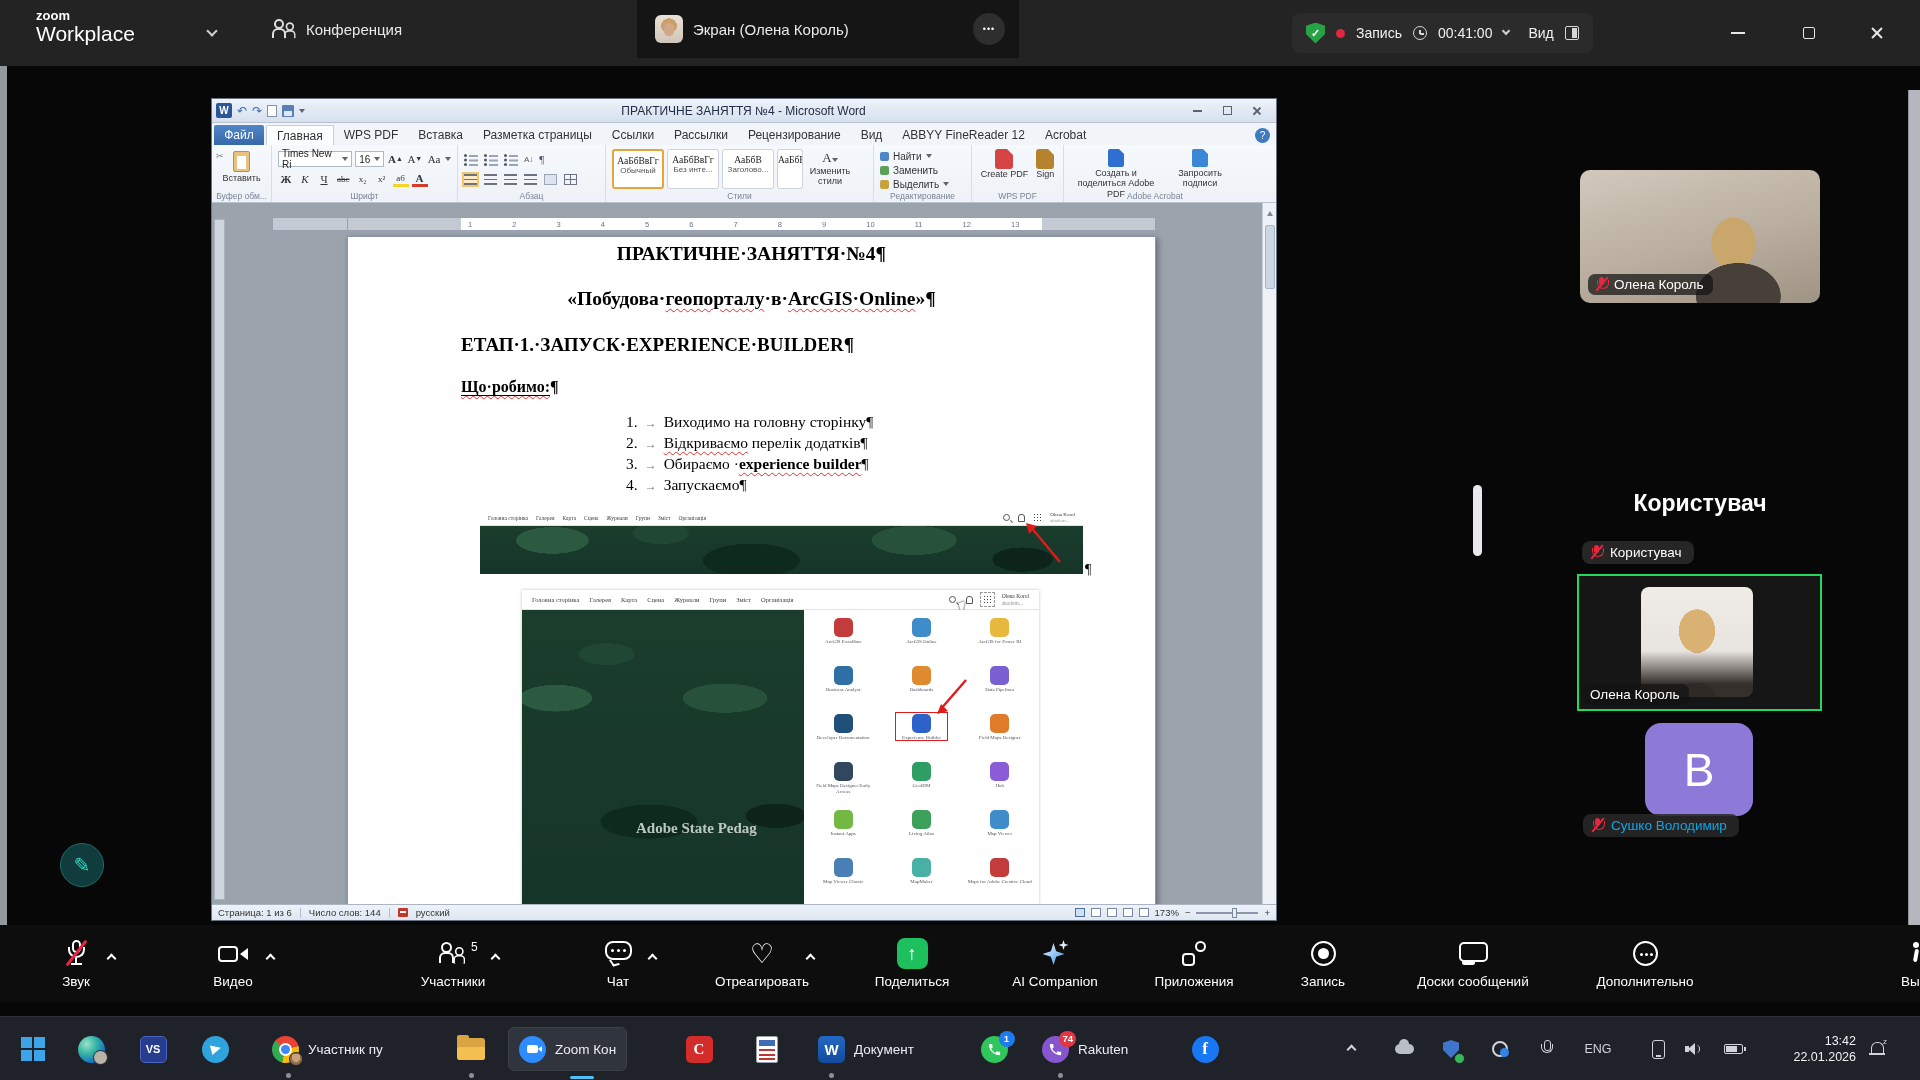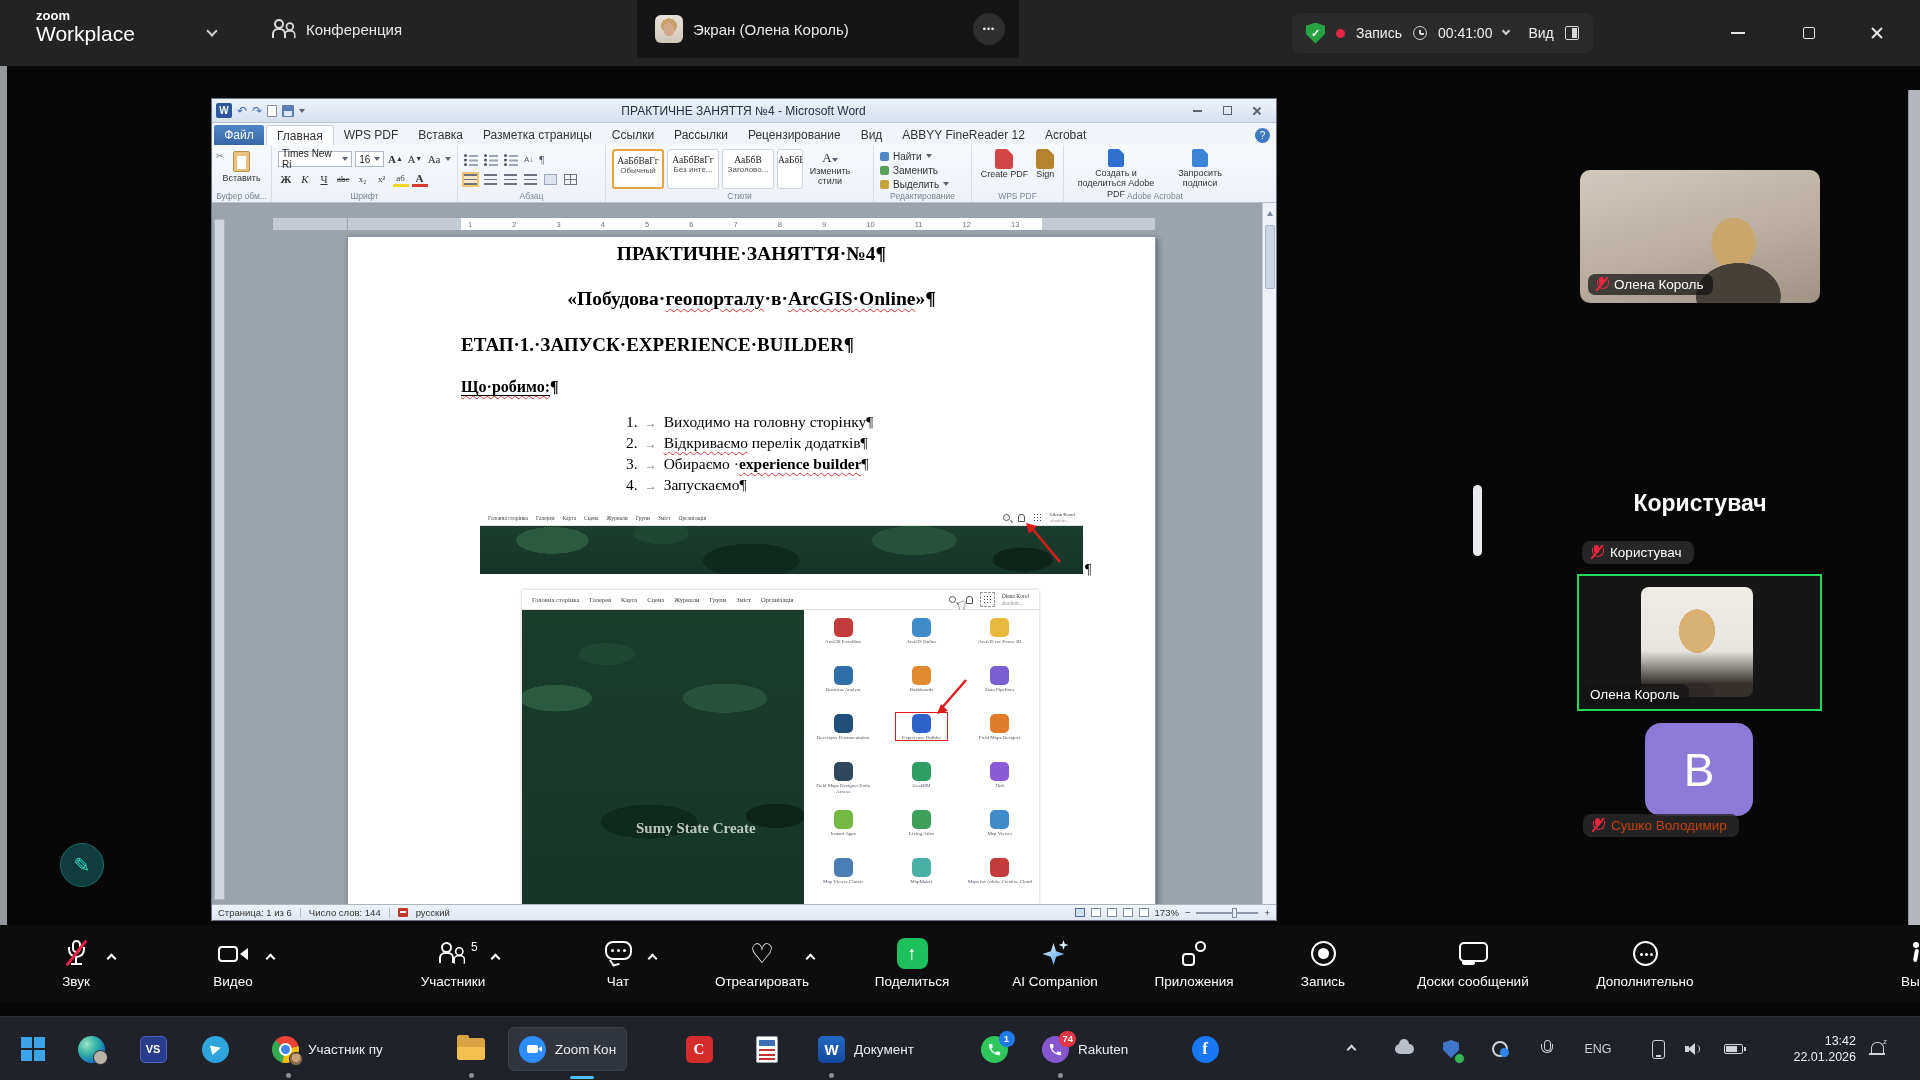--- a/index.html
+++ b/index.html
@@ -174,21 +174,21 @@
   #rp-heading{position:absolute;left:1580px;top:490px;width:240px;text-align:center;font-size:23px;font-weight:700;color:#fff}
   #rp-nametile{position:absolute;left:1582px;top:541px;display:inline-flex;align-items:center;gap:7px;background:#262626;border-radius:8px;padding:4px 12px 4px 8px;color:#fff;font-size:13.5px}
   #rp-active{position:absolute;left:1577px;top:574px;width:245px;height:137px;border:2.5px solid #23d959;background:#161616}
   #rp-active .av{position:absolute;left:62px;top:11px;width:112px;height:110px;border-radius:8px;background:
     radial-gradient(ellipse 30px 20px at 50% 98%,#2f2a28 0 60%,transparent 61%),
     linear-gradient(180deg,transparent 58%,#35302c 88%),
     radial-gradient(ellipse 31px 37px at 50% 40%,#d9b273 0 58%,transparent 59%),
     radial-gradient(ellipse 19px 24px at 50% 47%,#cfa084 0 60%,transparent 61%),
     linear-gradient(#efece7,#e3dfda)}
   #rp-b-av{position:absolute;left:1645px;top:723px;width:108px;height:93px;border-radius:16px;background:#8d7ad8;display:flex;align-items:center;justify-content:center;color:#fff;font-size:46px;font-weight:400}
-  #rp-b-pill{position:absolute;left:1583px;top:814px;display:inline-flex;align-items:center;gap:7px;background:rgba(40,40,40,.85);border-radius:8px;padding:4px 12px 4px 8px;color:#c2410c;font-size:13.5px}
+  #rp-b-pill{position:absolute;left:1583px;top:814px;display:inline-flex;align-items:center;gap:7px;background:rgba(40,40,40,.85);border-radius:8px;padding:4px 12px 4px 8px;color:#0ea5e9;font-size:13.5px}
 
   
   #ztoolbar{position:absolute;left:0;top:925px;width:1920px;height:77px;background:#0d0d0d}
   .zt-item{position:absolute;top:0;width:130px;height:77px;display:flex;flex-direction:column;align-items:center;justify-content:center;gap:5px;color:#fff}
   .zt-item .lbl{font-size:13.5px;white-space:nowrap}
   .zt-item .icw{height:30px;display:flex;align-items:center;justify-content:center;position:relative}
   .zt-chev{position:absolute;top:30px;width:7px;height:7px;border-right:2px solid #fff;border-bottom:2px solid #fff;transform:rotate(-135deg)}
   .zt-mic{position:relative;width:25px;height:27px}
   .zt-mic .b{position:absolute;left:8px;top:0;width:9px;height:13px;border:2px solid #fff;border-radius:4.5px}
   .zt-mic .u{position:absolute;left:4px;top:7px;width:17px;height:11px;border:2px solid #fff;border-top:none;border-radius:0 0 9px 9px}
@@ -555,21 +555,21 @@
               <span class="it">Групи</span>
               <span class="it">Зміст</span>
               <span class="it">Організація</span>
               <span class="ag-ic-s" style="margin-left:auto"></span>
               <span class="ag-ic-b"></span>
               <span class="ag-ic-g dashbox"></span>
               <span class="ag-user" style="font-size:5.5px"><span class="un">Olena Korol</span><br><span class="us">akadem...</span></span>
               <span class="cursor" style="right:72px;top:12px"></span>
             </div>
             <div class="hero camo">
-              <span class="herotxt">Sumy State Create</span>
+              <span class="herotxt">Adobe State Pedag</span>
             </div>
             <div id="ag-grid">
               <div class="ag-app">
                   <div class="ic" style="background: rgb(196, 59, 59);"></div>
                   <div class="lb">ArcGIS Excalibur</div>
                 </div>
               <div class="ag-app">
                   <div class="ic" style="background: rgb(63, 140, 203);"></div>
                   <div class="lb">ArcGIS Online</div>
                 </div>

